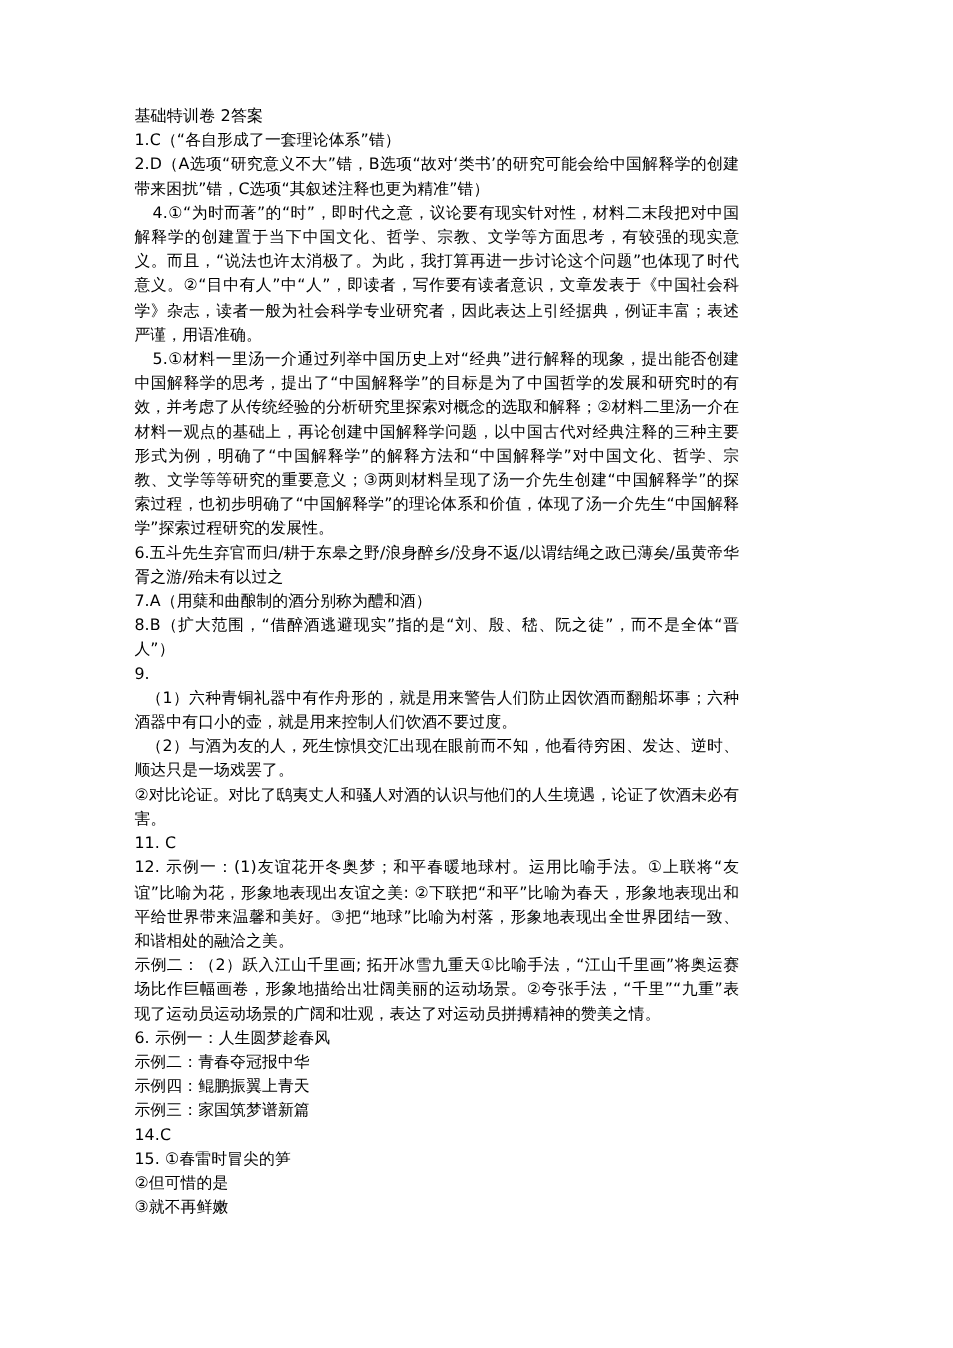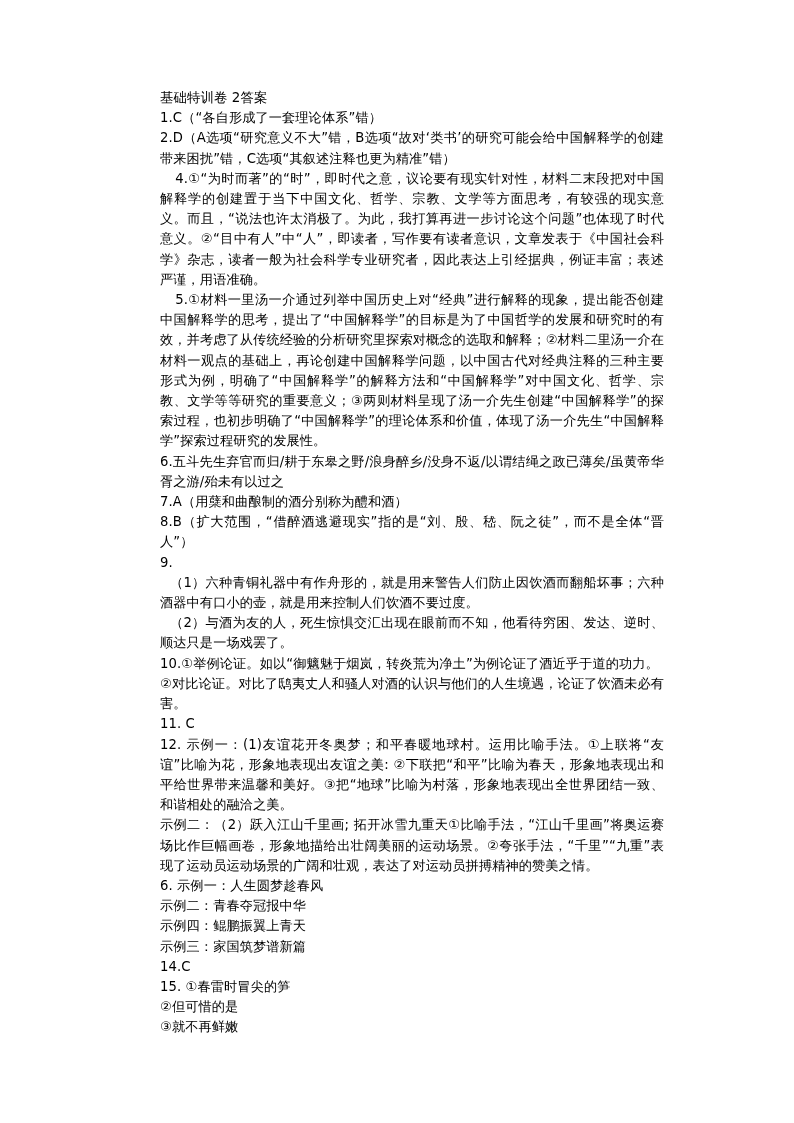--- a/index.html
+++ b/index.html
@@ -15,21 +15,20 @@
     color: #000000;
     -webkit-font-smoothing: none;
   }
   .page {
     position: relative;
     width: 716px;
     height: 1123px;
     background: #ffffff;
     box-sizing: border-box;
     padding: 88px 100px 40px 112px;
-    margin-left: 48px;
   }
   .doc-body {
     font-size: 13.2px;
     line-height: 20.2px;
     letter-spacing: 0.1px;
     text-align: justify;
     text-justify: inter-ideograph;
     word-break: break-all;
   }
   
@@ -76,21 +75,20 @@
     <p class="para">7.A（用蘖和曲酿制的酒分别称为醴和酒）</p>
 
     <p class="para">8.B（扩大范围，“借醉酒逃避现实”指的是“刘、殷、嵇、阮之徒”，而不是全体“晋人”）</p>
 
     <p class="para">9.</p>
 
     <p class="para indent-half">（1）六种青铜礼器中有作舟形的，就是用来警告人们防止因饮酒而翻船坏事；六种酒器中有口小的壶，就是用来控制人们饮酒不要过度。</p>
 
     <p class="para indent-half">（2）与酒为友的人，死生惊惧交汇出现在眼前而不知，他看待穷困、发达、逆时、顺达只是一场戏罢了。</p>
 
-    <p class="para">10.①举例论证。如以“御魑魅于烟岚，转炎荒为净土”为例论证了酒近乎于道的功力。</p>
 
     <p class="para">②对比论证。对比了鸱夷丈人和骚人对酒的认识与他们的人生境遇，论证了饮酒未必有害。</p>
 
     <p class="para">11. C</p>
 
     <p class="para">12. 示例一：(1)友谊花开冬奥梦；和平春暖地球村。运用比喻手法。①上联将“友谊”比喻为花，形象地表现出友谊之美: ②下联把“和平”比喻为春天，形象地表现出和平给世界带来温馨和美好。③把“地球”比喻为村落，形象地表现出全世界团结一致、和谐相处的融洽之美。</p>
 
     <p class="para">示例二：（2）跃入江山千里画; 拓开冰雪九重天①比喻手法，“江山千里画”将奥运赛场比作巨幅画卷，形象地描给出壮阔美丽的运动场景。②夸张手法，“千里”“九重”表现了运动员运动场景的广阔和壮观，表达了对运动员拼搏精神的赞美之情。</p>
 
     <p class="para">6. 示例一：人生圆梦趁春风</p>

